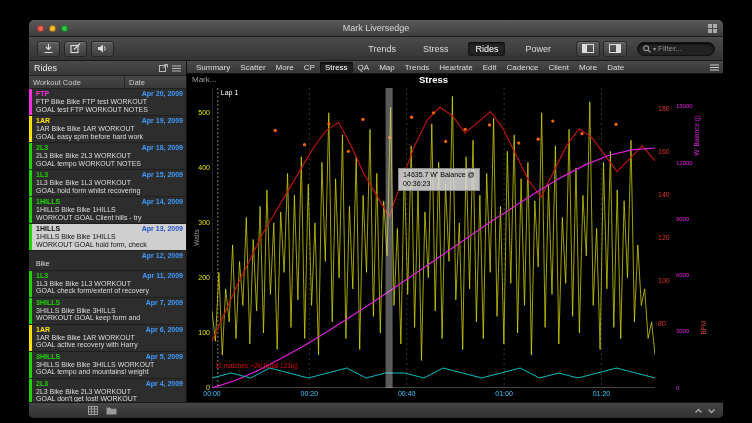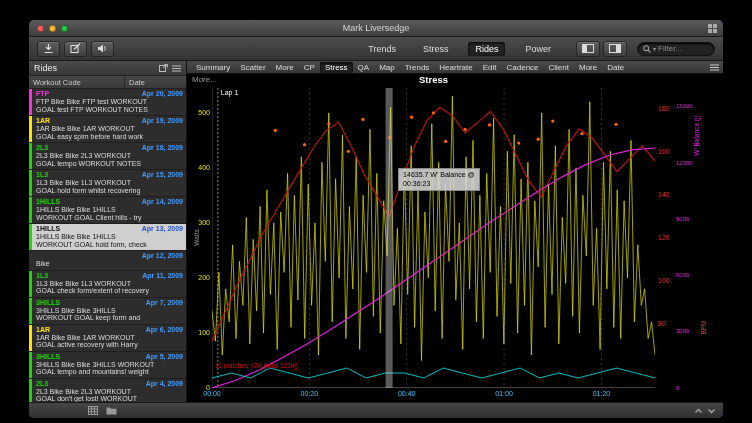--- a/index.html
+++ b/index.html
@@ -314,21 +314,21 @@
             <div class="atab">Date</div>
           </div>
         <div class="spacer"></div>
         <span>
           <svg class="ico" width="9" height="7" viewBox="0 0 9 7" stroke="#ccc" stroke-width="1.2">
               <path d="M0 1h9M0 3.5h9M0 6h9"></path>
             </svg>
         </span>
       </div>
       <div class="chartwrap" id="chart">
-        <div class="more">More...</div>
+        <div class="more">Mark...</div>
         <div class="ctitle">Stress</div>
         <div class="lap" id="lapLabel" style="left: 33.8418px; top: 15px;">Lap 1</div>
         <svg class="plot" id="plot-svg" preserveAspectRatio="none" viewBox="0 0 443 300">
             <line x1="0" y1="0" x2="0" y2="300" stroke="#4a4a4a" stroke-width="0.7" stroke-dasharray="2,3"></line>
             <line x1="97.36263736263736" y1="0" x2="97.36263736263736" y2="300" stroke="#4a4a4a" stroke-width="0.7" stroke-dasharray="2,3"></line>
             <line x1="194.72527472527472" y1="0" x2="194.72527472527472" y2="300" stroke="#4a4a4a" stroke-width="0.7" stroke-dasharray="2,3"></line>
             <line x1="292.08791208791206" y1="0" x2="292.08791208791206" y2="300" stroke="#4a4a4a" stroke-width="0.7" stroke-dasharray="2,3"></line>
             <line x1="389.45054945054943" y1="0" x2="389.45054945054943" y2="300" stroke="#4a4a4a" stroke-width="0.7" stroke-dasharray="2,3"></line>
             <line x1="5.841758241758241" y1="0" x2="5.841758241758241" y2="300" stroke="#bbb" stroke-width="0.7" stroke-dasharray="2,2"></line>
             <line x1="0" y1="0" x2="0" y2="300" stroke="#3a3a3a" stroke-width="1"></line>

